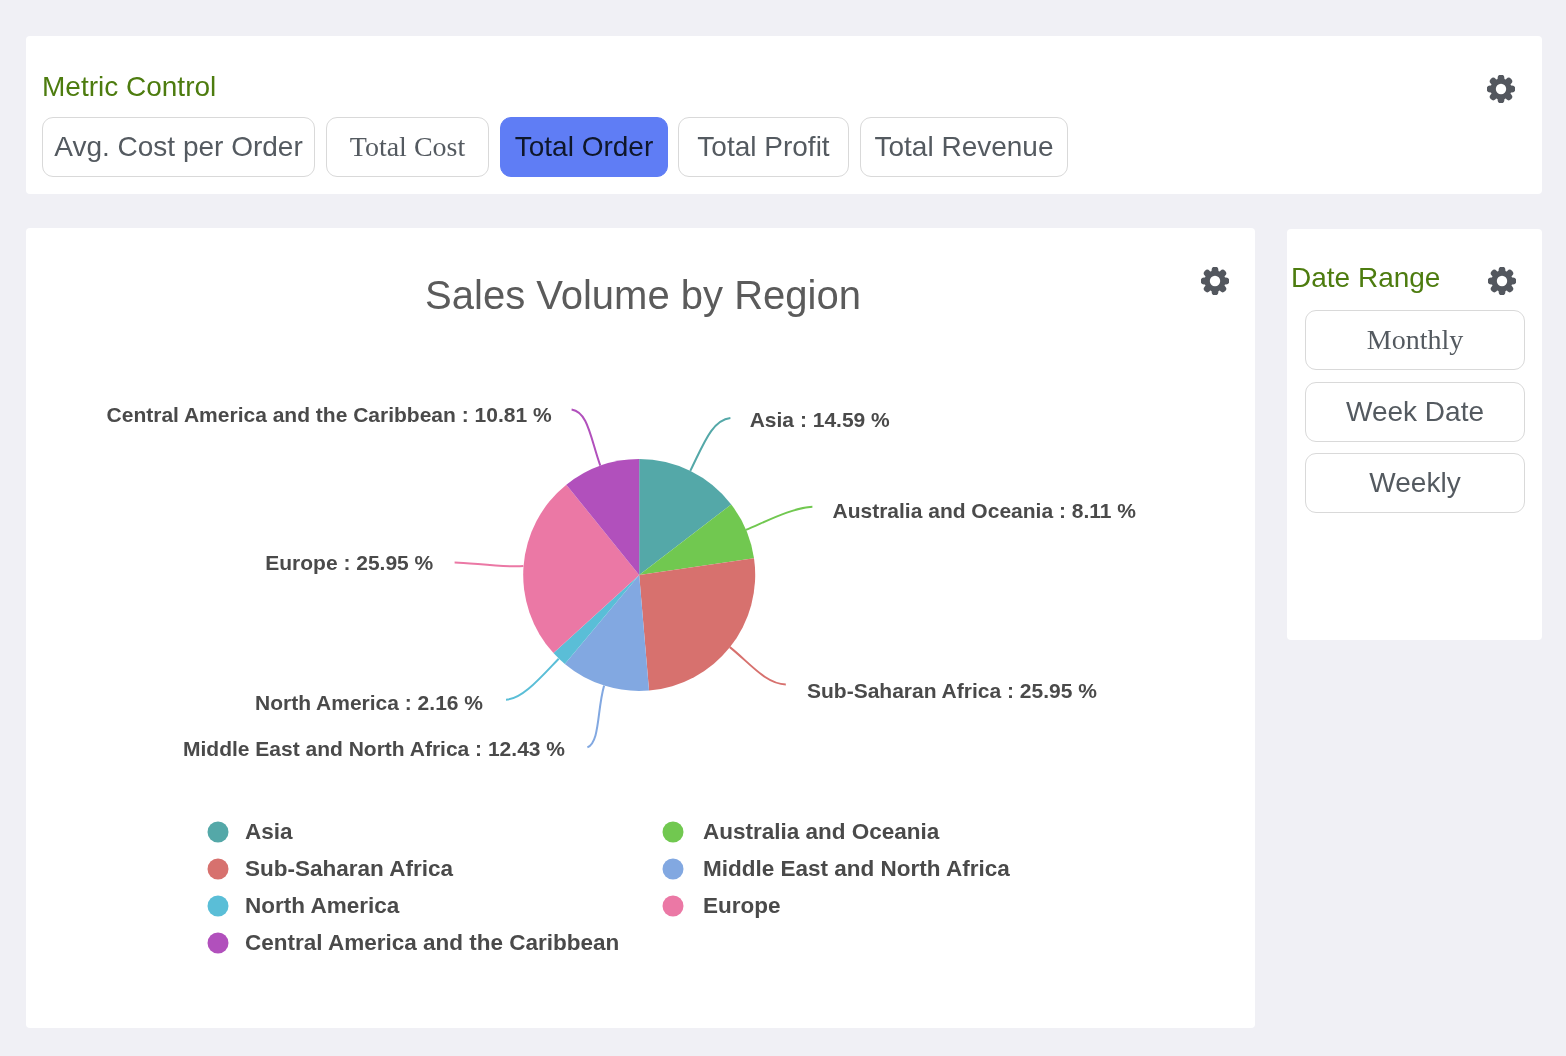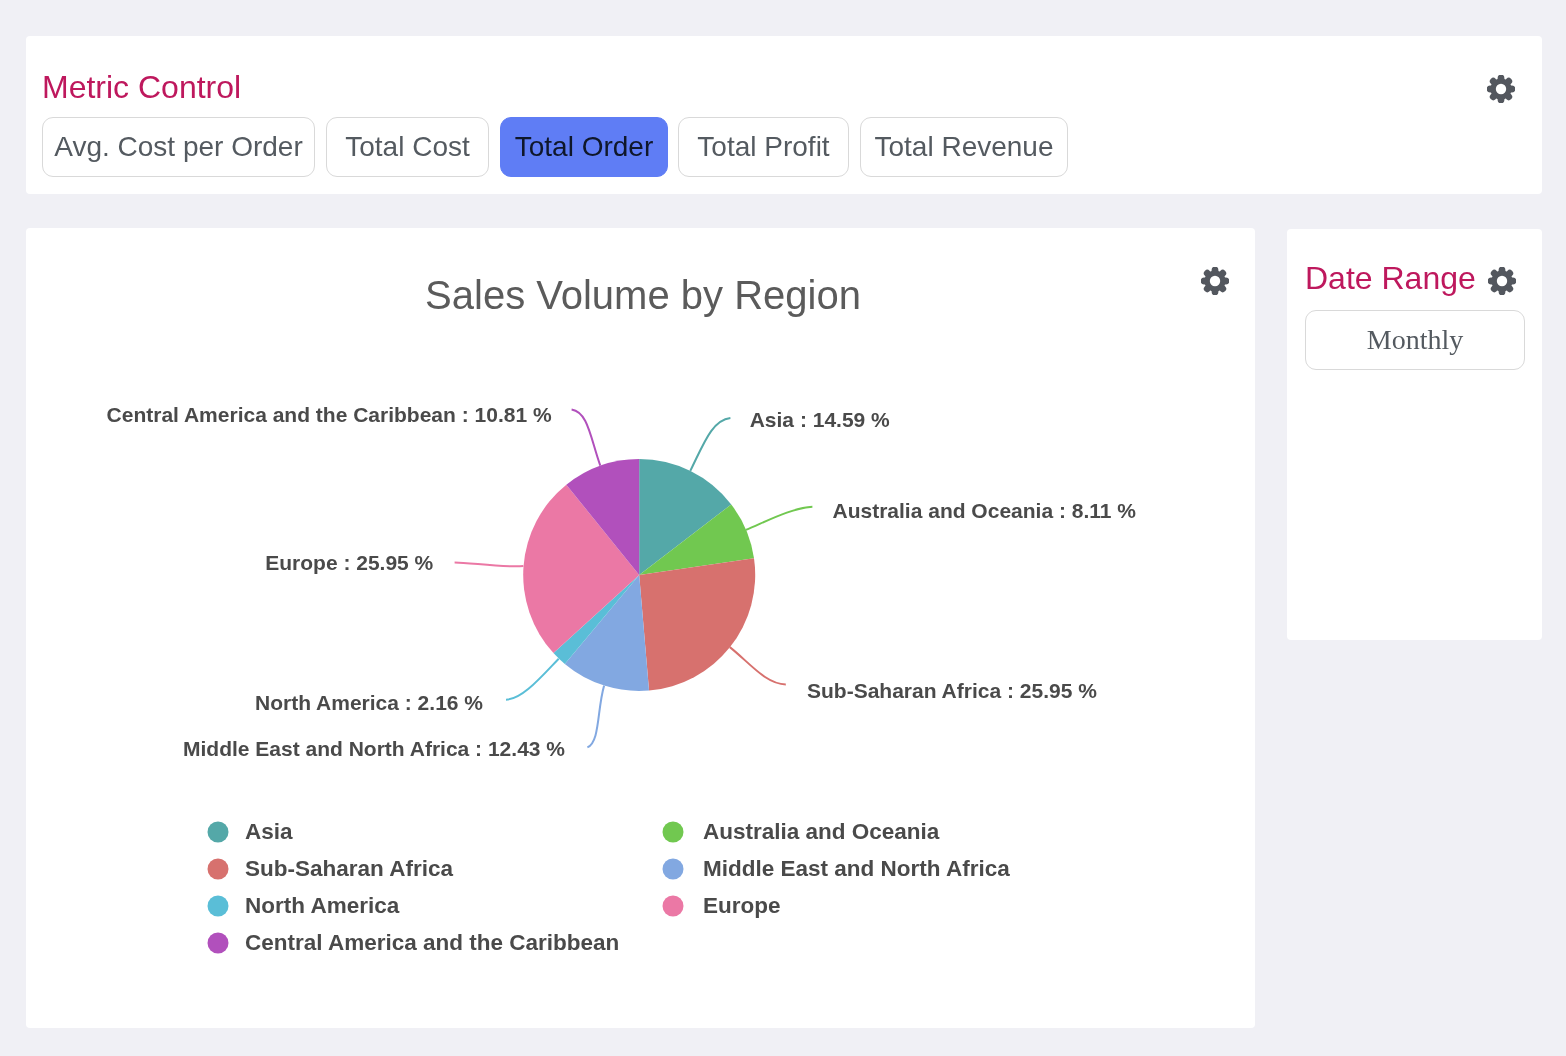--- a/index.html
+++ b/index.html
@@ -1,33 +1,33 @@
 <!DOCTYPE html>
 <html><head>
 <meta charset="utf-8">
 <style>
 * { margin:0; padding:0; box-sizing:border-box; }
 html,body { width:1566px; height:1056px; background:#f0f0f5; font-family:"Liberation Sans", sans-serif; overflow:hidden; }
 .card { position:absolute; background:#ffffff; border-radius:4px; }
 #topcard { left:26px; top:36px; width:1516px; height:158px; }
 #maincard { left:26px; top:228px; width:1229px; height:800px;padding-left:24px; }
 #sidecard { left:1287px; top:229px; width:255px; height:411px; }
-.h1 { position:absolute; font-size:32px; color:#be185d; line-height:28px; }
+.h1 { position:absolute; font-size:28px; color:#4d7c0f; line-height:28px; }
 .btn { position:absolute; height:60px; border:1px solid #d9d9d9; border-radius:11px; background:#fff;
   color:#545a60; font-size:28px; display:flex; align-items:center; justify-content:center; }
 .btn.sel { background:#5f7df5; border-color:#5f7df5; color:#0f172a; }
 .gear { position:absolute; width:28px; height:28px; }
 </style>
 </head>
 <body>
 
 <div class="card" id="topcard">
   <div class="h1" style="left:16px; top:37px;">Metric Control</div>
   <div class="btn" style="left:16px; top:81px; width:273px;">Avg. Cost per Order</div>
-  <div class="btn" style="left:300px; top:81px; width:163px;">Total Cost</div>
+  <div class="btn" style="left:300px; top:81px; width:163px;font-family:Liberation Serif, serif;">Total Cost</div>
   <div class="btn sel" style="left:474px; top:81px; width:168px;">Total Order</div>
   <div class="btn" style="left:652px; top:81px; width:171px;">Total Profit</div>
   <div class="btn" style="left:834px; top:81px; width:208px;">Total Revenue</div>
   <svg class="gear" style="left:1461px; top:39px;" viewBox="0 0 28 28">
       <g fill="#53575e">
         <circle cx="14" cy="14" r="10.6"></circle>
         <rect x="10.6" y="-0.3" width="6.8" height="7" rx="3.2" transform="rotate(0 14 14)"></rect>
         <rect x="10.6" y="-0.3" width="6.8" height="7" rx="3.2" transform="rotate(45 14 14)"></rect>
         <rect x="10.6" y="-0.3" width="6.8" height="7" rx="3.2" transform="rotate(90 14 14)"></rect>
         <rect x="10.6" y="-0.3" width="6.8" height="7" rx="3.2" transform="rotate(135 14 14)"></rect>
@@ -97,29 +97,31 @@
         <rect x="10.6" y="-0.3" width="6.8" height="7" rx="3.2" transform="rotate(180 14 14)"></rect>
         <rect x="10.6" y="-0.3" width="6.8" height="7" rx="3.2" transform="rotate(225 14 14)"></rect>
         <rect x="10.6" y="-0.3" width="6.8" height="7" rx="3.2" transform="rotate(270 14 14)"></rect>
         <rect x="10.6" y="-0.3" width="6.8" height="7" rx="3.2" transform="rotate(315 14 14)"></rect>
       </g>
       <circle cx="14" cy="14" r="5.2" fill="#ffffff"></circle>
     </svg>
 </div>
 
 <div class="card" id="sidecard">
-  <div class="h1" style="left:18px; top:35px;">Date Range</div>
+  <div class="h1" style="left:4px; top:35px;">Date Range</div>
   <svg class="gear" style="left:201px; top:38px;" viewBox="0 0 28 28">
       <g fill="#53575e">
         <circle cx="14" cy="14" r="10.6"></circle>
         <rect x="10.6" y="-0.3" width="6.8" height="7" rx="3.2" transform="rotate(0 14 14)"></rect>
         <rect x="10.6" y="-0.3" width="6.8" height="7" rx="3.2" transform="rotate(45 14 14)"></rect>
         <rect x="10.6" y="-0.3" width="6.8" height="7" rx="3.2" transform="rotate(90 14 14)"></rect>
         <rect x="10.6" y="-0.3" width="6.8" height="7" rx="3.2" transform="rotate(135 14 14)"></rect>
         <rect x="10.6" y="-0.3" width="6.8" height="7" rx="3.2" transform="rotate(180 14 14)"></rect>
         <rect x="10.6" y="-0.3" width="6.8" height="7" rx="3.2" transform="rotate(225 14 14)"></rect>
         <rect x="10.6" y="-0.3" width="6.8" height="7" rx="3.2" transform="rotate(270 14 14)"></rect>
         <rect x="10.6" y="-0.3" width="6.8" height="7" rx="3.2" transform="rotate(315 14 14)"></rect>
       </g>
       <circle cx="14" cy="14" r="5.2" fill="#ffffff"></circle>
     </svg>
   <div class="btn" style="left:18px; top:81px; width:220px;font-family:Liberation Serif, serif;">Monthly</div>
+  <div class="btn" style="left:18px; top:153px; width:220px;">Week Date</div>
+  <div class="btn" style="left:18px; top:224px; width:220px;">Weekly</div>
 </div>
 
 </body></html>

